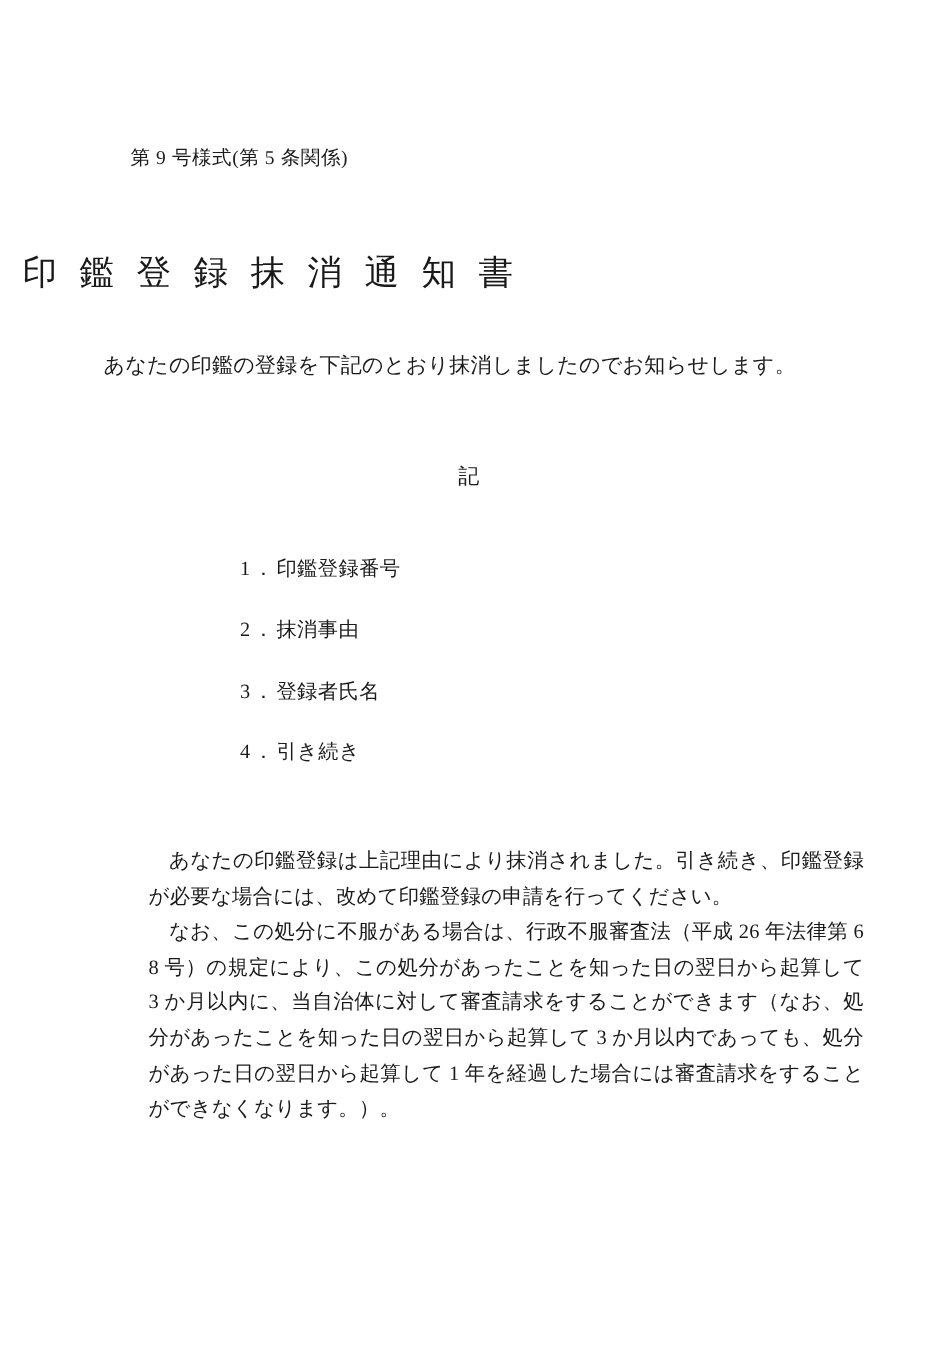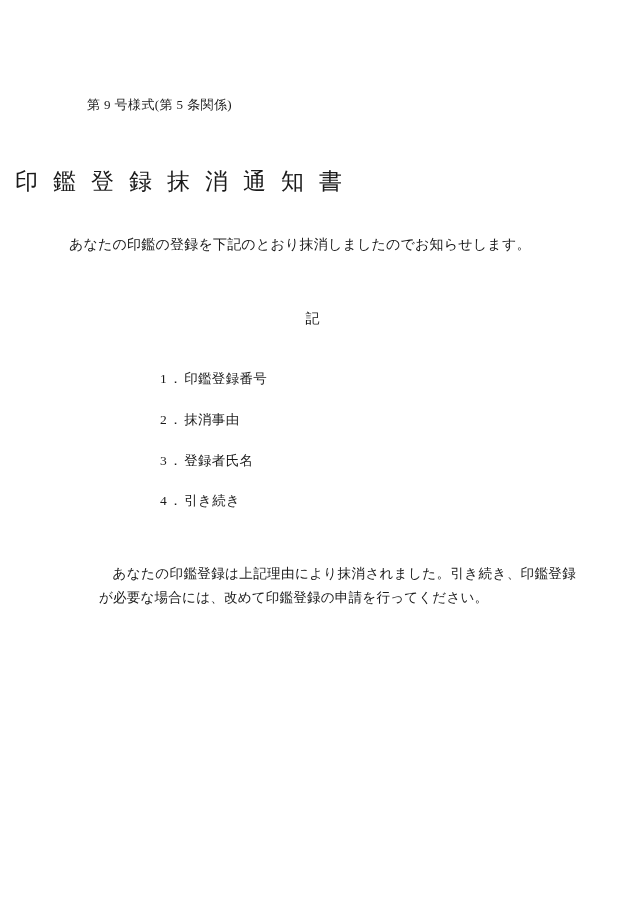--- a/index.html
+++ b/index.html
@@ -132,15 +132,16 @@
     <li>
       <span class="item-num">3．</span><span>登録者氏名</span>
     </li>
     <li>
       <span class="item-num">4．</span><span>引き続き</span>
     </li>
   </ul>
 
   <div class="body-text">
     <p>あなたの印鑑登録は上記理由により抹消されました。引き続き、印鑑登録が必要な場合には、改めて印鑑登録の申請を行ってください。</p>
+    <p>なお、この処分に不服がある場合は、行政不服審査法（平成 26 年法律第 68 号）の規定により、この処分があったことを知った日の翌日から起算して 3 か月以内に、当自治体に対して審査請求をすることができます（なお、処分があったことを知った日の翌日から起算して 3 か月以内であっても、処分があった日の翌日から起算して 1 年を経過した場合には審査請求をすることができなくなります。）。</p>
   </div>
 
 </div>
 
 </body></html>

